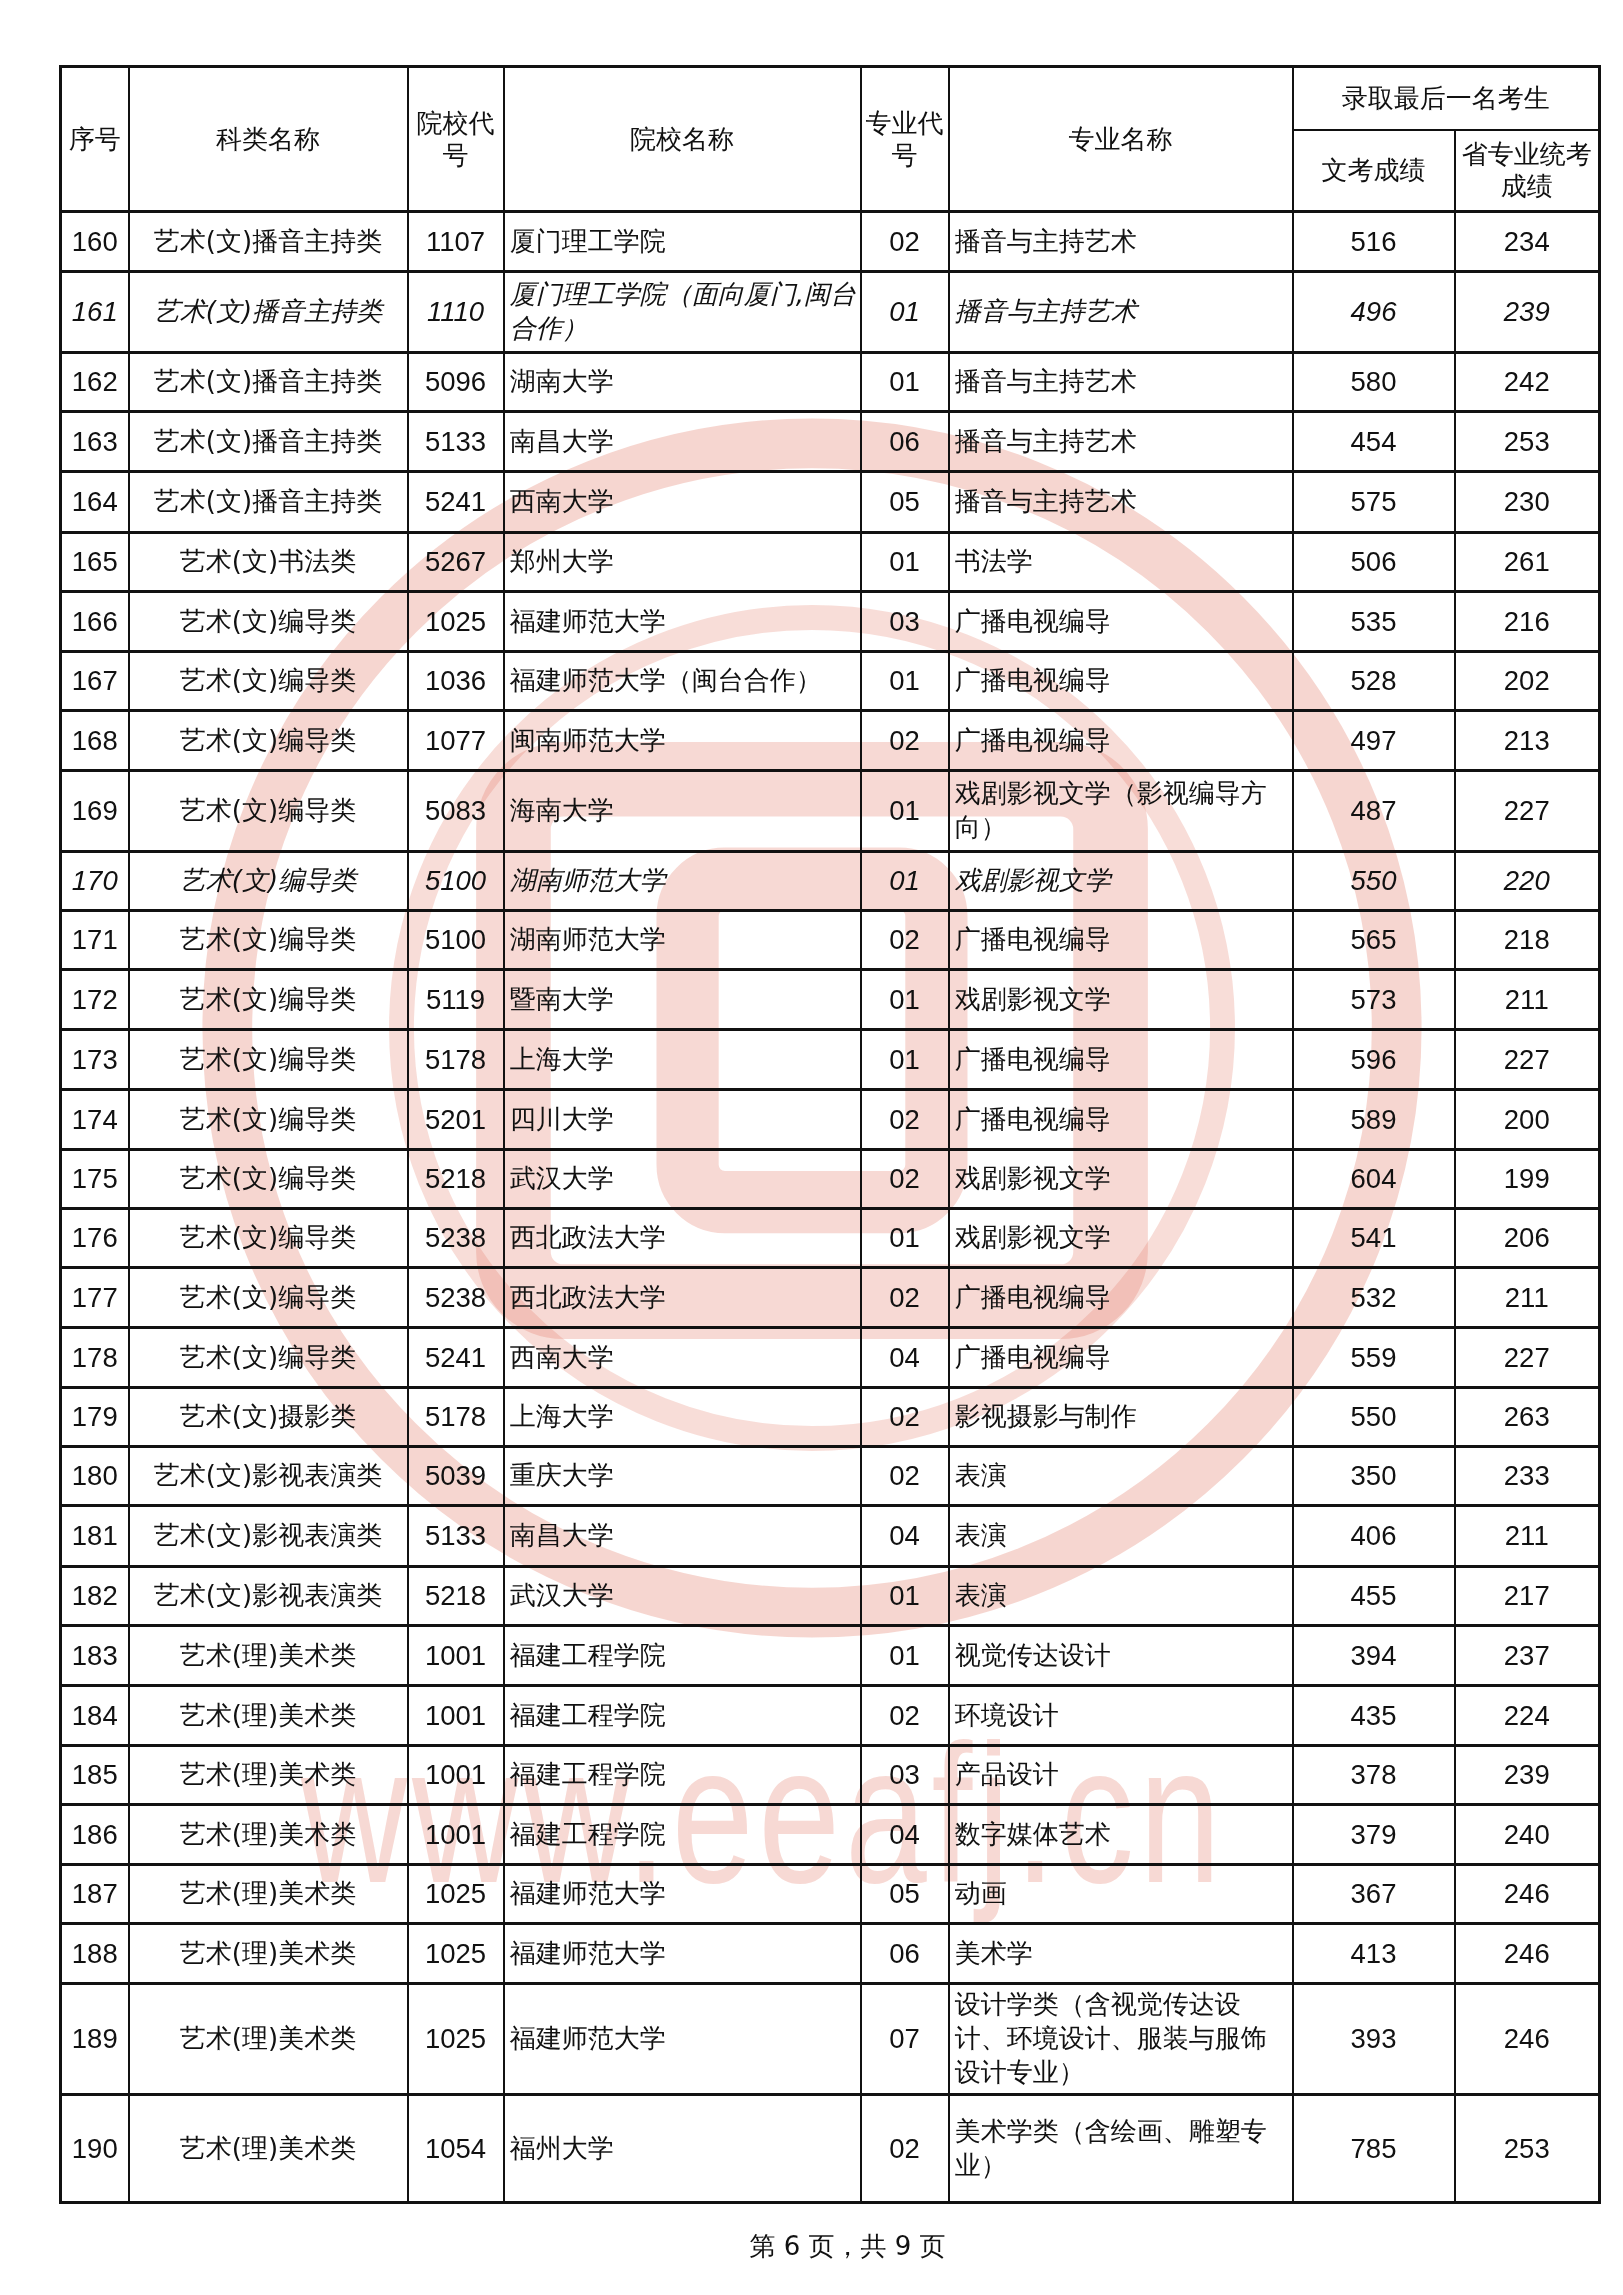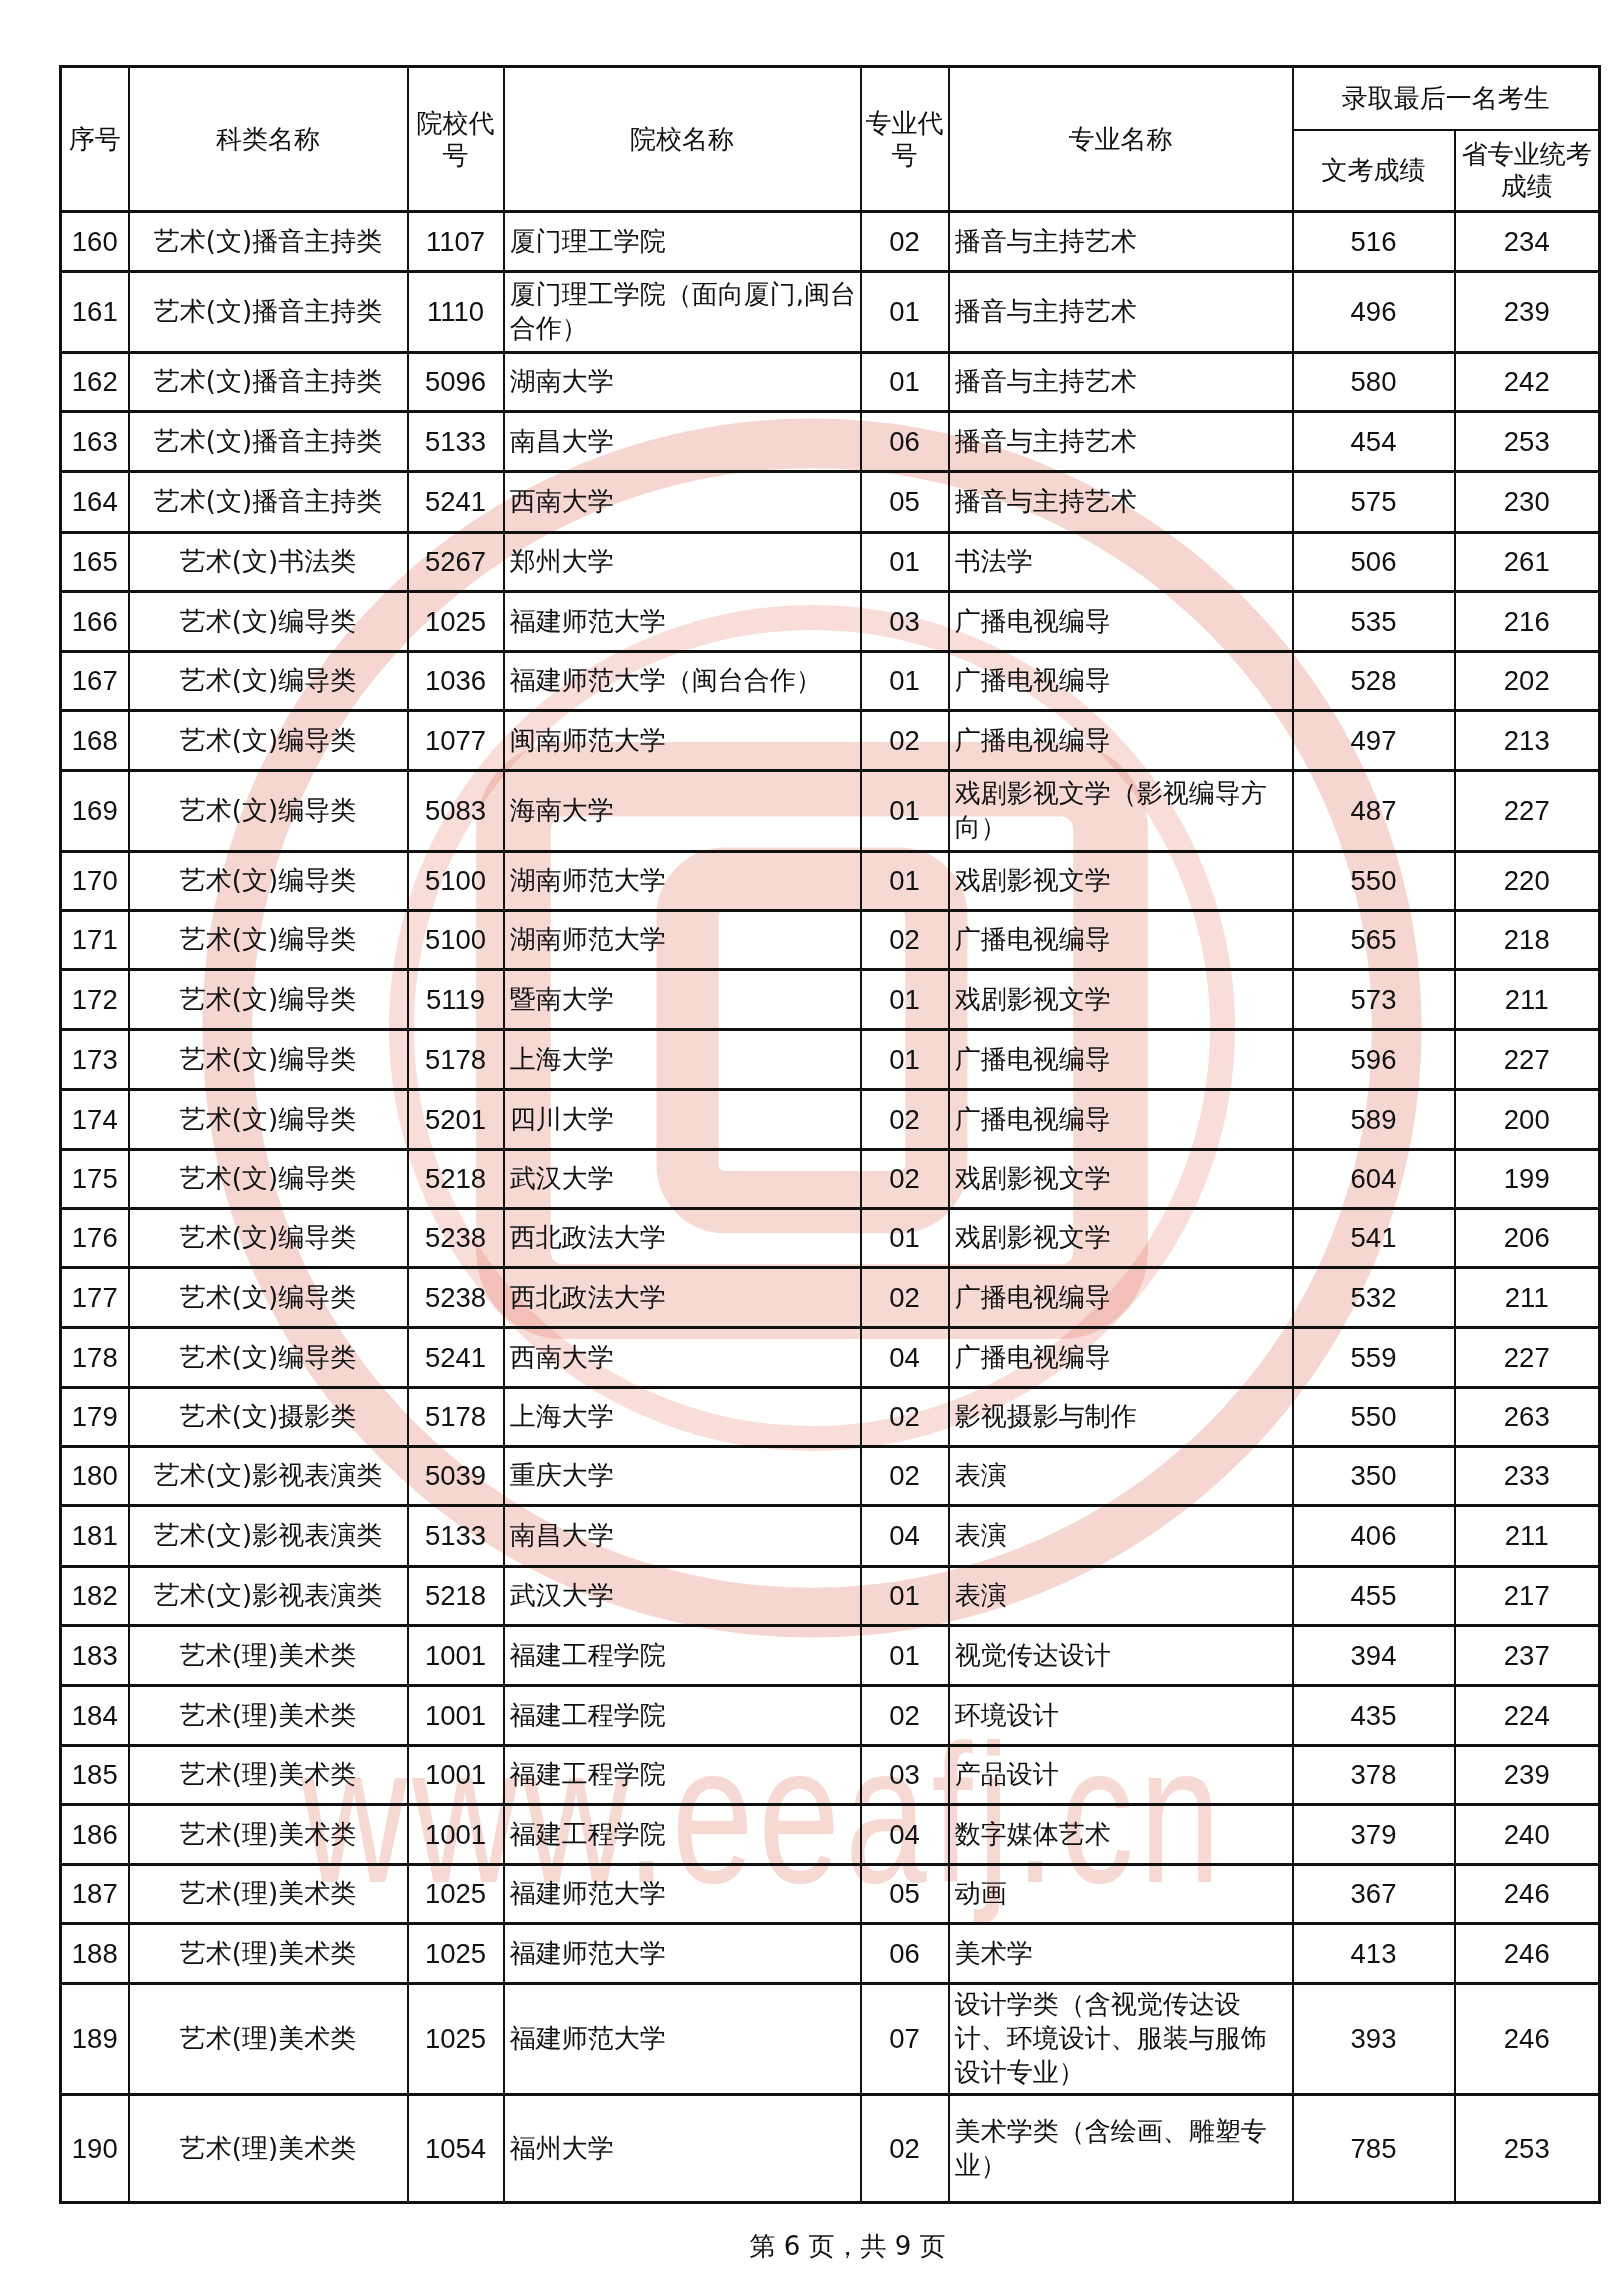--- a/index.html
+++ b/index.html
@@ -58,21 +58,21 @@
       <tr class="r" style="height: 60px;">
         <td class="c num">160</td>
         <td class="c">艺术(文)播音主持类</td>
         <td class="c num">1107</td>
         <td class="l">厦门理工学院</td>
         <td class="c num">02</td>
         <td class="l">播音与主持艺术</td>
         <td class="c num">516</td>
         <td class="c num">234</td>
       </tr>
-      <tr class="r" style="height: 81px;">
+      <tr class="r" style="height: 81px; font-style: italic;">
         <td class="c num">161</td>
         <td class="c">艺术(文)播音主持类</td>
         <td class="c num">1110</td>
         <td class="l">厦门理工学院（面向厦门,闽台合作）</td>
         <td class="c num">01</td>
         <td class="l">播音与主持艺术</td>
         <td class="c num">496</td>
         <td class="c num">239</td>
       </tr>
       <tr class="r" style="height: 59px;">
@@ -148,21 +148,21 @@
       <tr class="r" style="height: 81px;">
         <td class="c num">169</td>
         <td class="c">艺术(文)编导类</td>
         <td class="c num">5083</td>
         <td class="l">海南大学</td>
         <td class="c num">01</td>
         <td class="l">戏剧影视文学（影视编导方向）</td>
         <td class="c num">487</td>
         <td class="c num">227</td>
       </tr>
-      <tr class="r" style="height: 59px;">
+      <tr class="r" style="height: 59px; font-style: italic;">
         <td class="c num">170</td>
         <td class="c">艺术(文)编导类</td>
         <td class="c num">5100</td>
         <td class="l">湖南师范大学</td>
         <td class="c num">01</td>
         <td class="l">戏剧影视文学</td>
         <td class="c num">550</td>
         <td class="c num">220</td>
       </tr>
       <tr class="r" style="height: 59px;">

